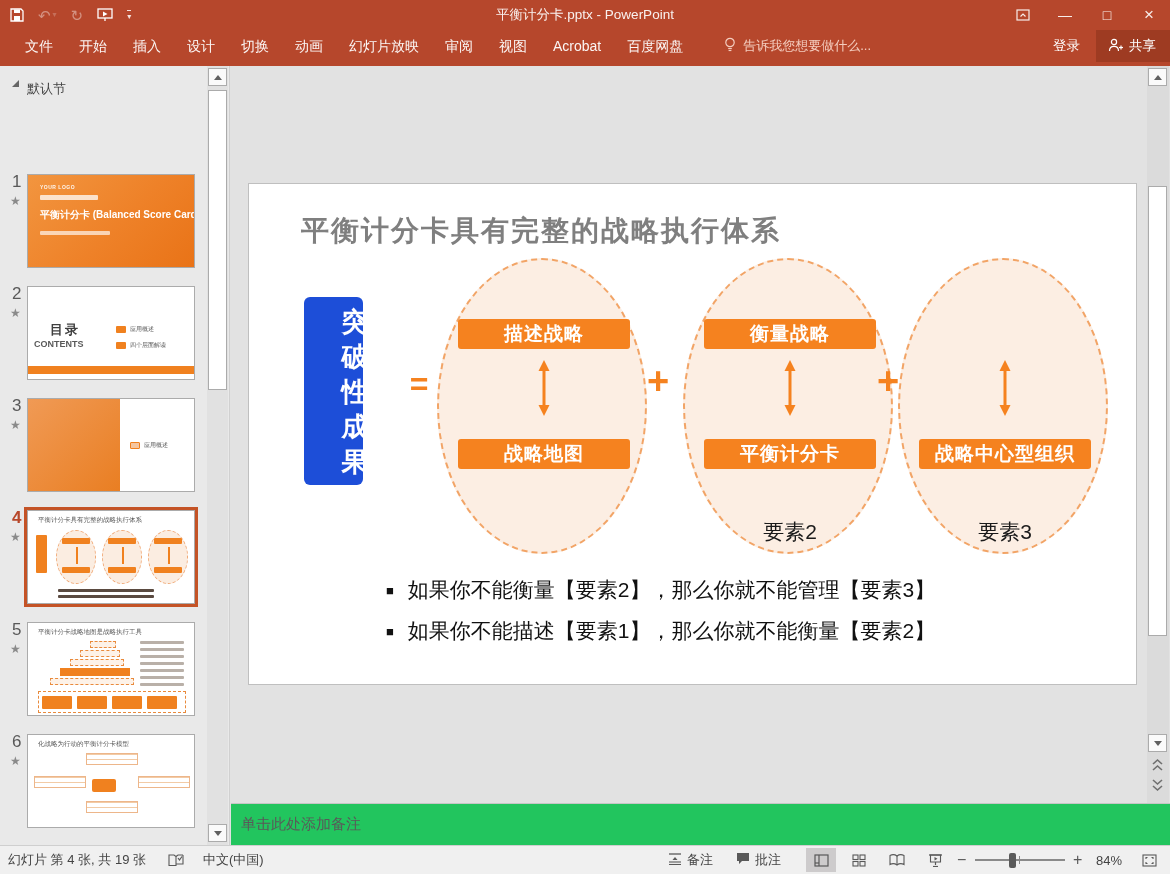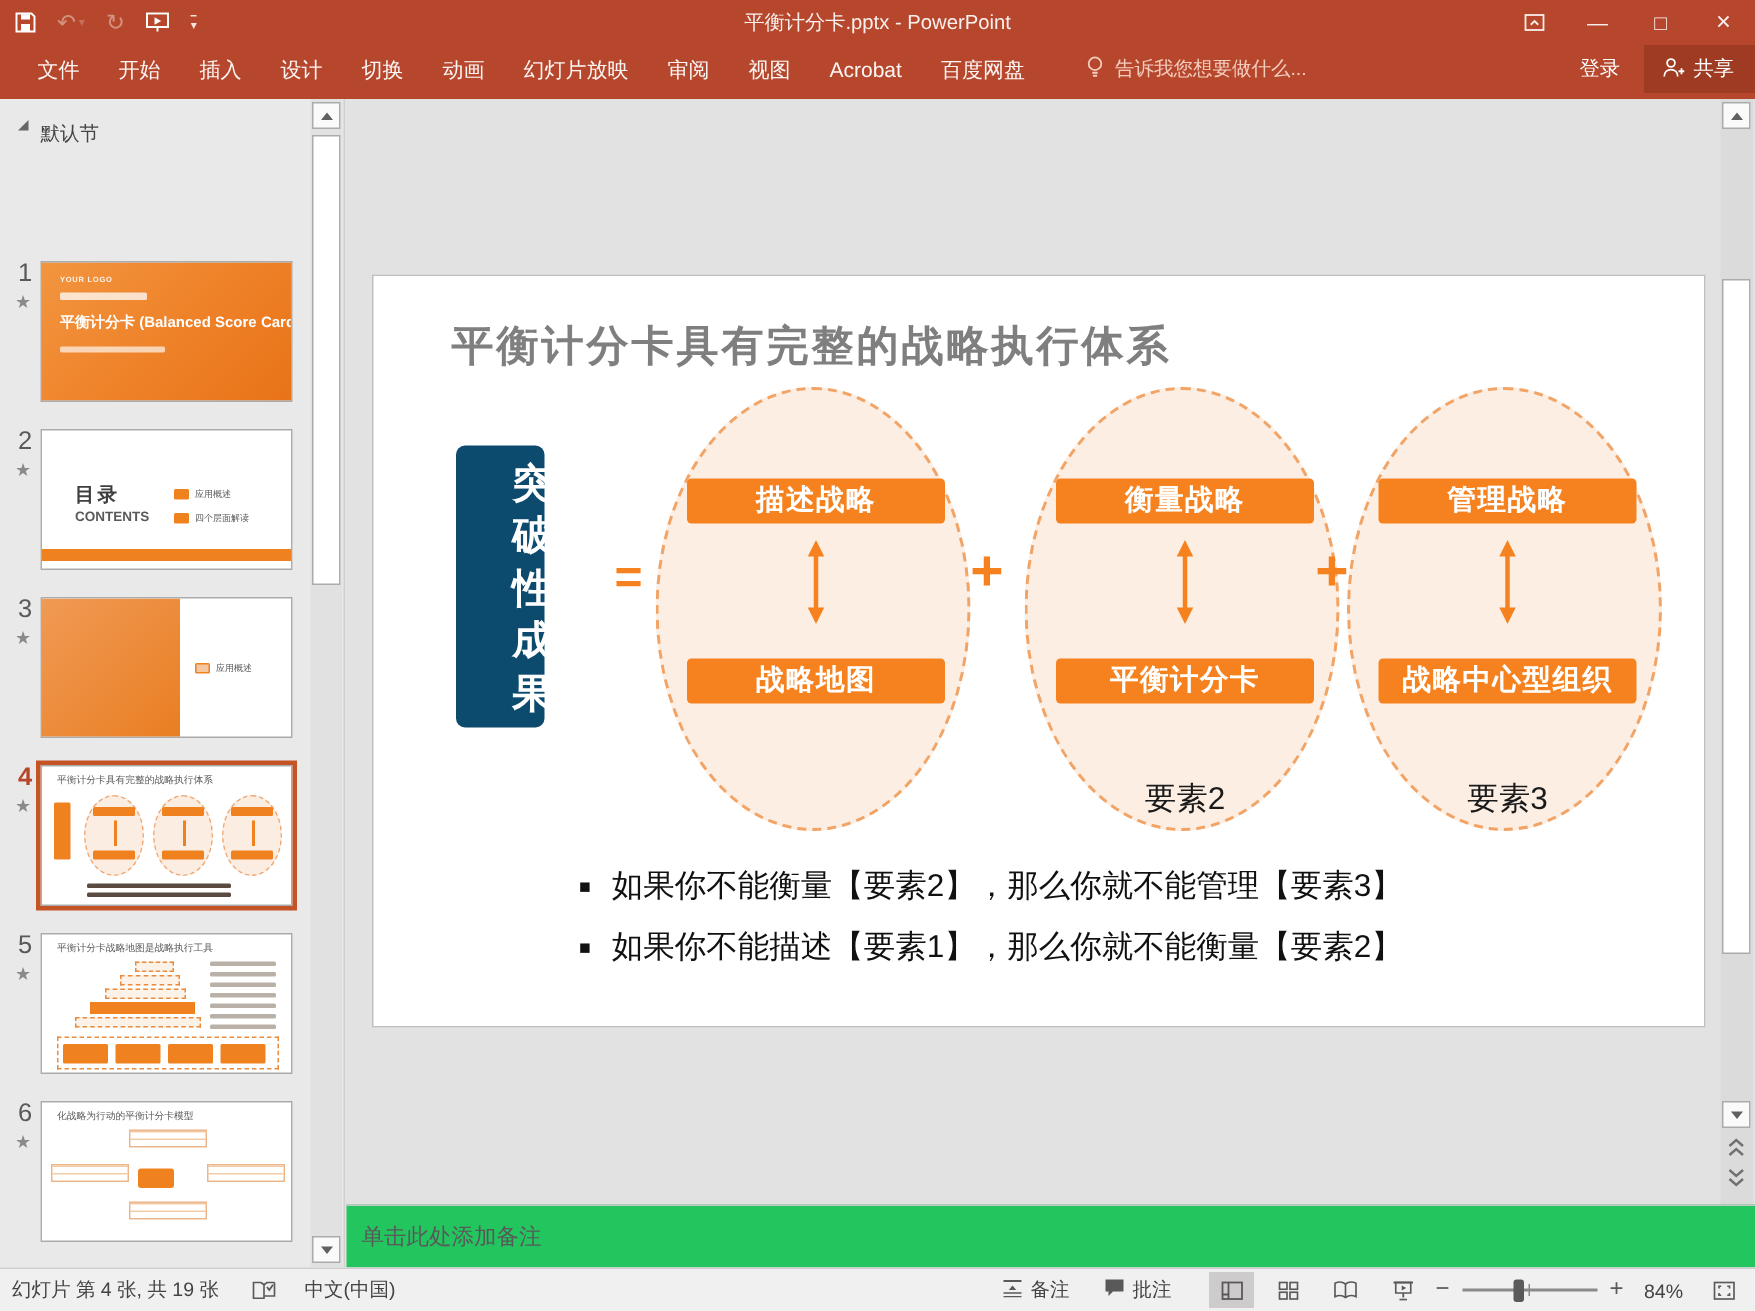--- a/index.html
+++ b/index.html
@@ -44,21 +44,21 @@
   .e1 { top:106px; } .e2 { top:218px; } .e3 { top:330px; } .e4 { top:442px; } .e5 { top:554px; } .e6 { top:666px; } .e7 { top:778px; }
 
   
   .th1 { background:linear-gradient(135deg,#F2953F 0%,#EE8128 55%,#E97317 100%); }
   .th1 .logo { position:absolute; left:12px; top:9px; color:rgba(255,255,255,.9); font-size:5px; font-weight:bold; letter-spacing:.5px; }
   .th1 .l2 { position:absolute; left:12px; top:20px; width:58px; height:5px; background:rgba(255,255,255,.75); border-radius:1px; }
   .th1 .bigtitle { position:absolute; left:12px; top:33px; width:150px; color:#fff; font-size:10px; font-weight:bold; white-space:nowrap; }
   .th1 .l4 { position:absolute; left:12px; top:56px; width:70px; height:4px; background:rgba(255,255,255,.65); border-radius:1px; }
   
   .th2 .toc { position:absolute; left:22px; top:34px; color:#3F3F3F; font-size:13px; font-weight:bold; letter-spacing:2px; }
-  .th2 .toc-en { position:absolute; left:22px; top:52px; color:#595959; font-size:9px; font-weight:bold; }
+  .th2 .toc-en { position:absolute; left:6px; top:52px; color:#595959; font-size:9px; font-weight:bold; }
   .th2 .item { position:absolute; left:88px; display:flex; align-items:center; gap:4px; font-size:6px; color:#595959; }
   .th2 .badge { width:10px; height:7px; background:#F0811F; border-radius:1px; }
   .th2 .bar { position:absolute; left:0; bottom:5px; width:168px; height:8px; background:#F0811F; }
   
   .th3 .photo { position:absolute; left:0; top:0; width:92px; height:94px; background:linear-gradient(135deg,#F09A55 0%,#E97E22 100%); }
   .th3 .item { position:absolute; left:102px; top:42px; display:flex; align-items:center; gap:4px; font-size:6px; color:#595959; }
   .th3 .badge { width:10px; height:7px; background:#F5C6A0; border:1px solid #F0811F; border-radius:1px; }
   
   .th4 .mtitle { position:absolute; left:10px; top:5px; font-size:6.5px; color:#595959; white-space:nowrap; }
   .th4 .mblock { position:absolute; left:8px; top:24px; width:11px; height:38px; background:#F0811F; border-radius:1px; }
@@ -85,21 +85,21 @@
   .pscroll { position:absolute; right:1px; top:0; width:21px; height:779px; background:#E1E1E1; }
   .sbtn { position:absolute; left:1px; width:19px; height:18px; background:#FAFAFA; border:1px solid #ABABAB; display:flex; align-items:center; justify-content:center; }
   .arr-up { width:0; height:0; border-left:4px solid transparent; border-right:4px solid transparent; border-bottom:5px solid #606060; }
   .arr-dn { width:0; height:0; border-left:4px solid transparent; border-right:4px solid transparent; border-top:5px solid #606060; }
   .sthumb { position:absolute; left:1px; width:19px; background:#FFF; border:1px solid #ABABAB; }
 
   
   .editor { position:absolute; left:231px; top:66px; width:939px; height:737px; background:#E2E2E2; }
   .canvas { position:absolute; left:17px; top:117px; width:889px; height:502px; background:#FFF; border:1px solid #BFBFBF; }
   .s-title { position:absolute; left:52px; top:28px; font-size:28px; font-weight:bold; color:#7F7F7F; letter-spacing:2px; }
-  .bk-block { position:absolute; left:55px; top:113px; width:59px; height:188px; background:#0c4a6e; border-radius:6px;padding-left:36px; }
+  .bk-block { position:absolute; left:55px; top:113px; width:59px; height:188px; background:#1d4ed8; border-radius:6px;padding-left:36px; }
   .bk-block .vt { width:30px; margin:8px auto 0; color:#fff; font-size:27px; font-weight:bold; line-height:35px;
                   word-break:break-all; text-align:center; }
   .op-eq { position:absolute; left:152px; top:182px; width:36px; text-align:center; color:#F5821F; font-size:32px; font-weight:bold; }
   .op-plus { position:absolute; width:24px; text-align:center; top:176px; color:#F5821F; font-size:38px; font-weight:bold; }
   .ellipse { position:absolute; top:74px; width:210px; height:296px; background:#FCEEE3; border:2px dashed #F2A466; border-radius:50%; }
   .ebar { position:absolute; left:19px; width:172px; height:30px; background:#F5821F; border-radius:3px;
           color:#fff; font-size:19px; font-weight:bold; text-align:center; line-height:30px; letter-spacing:1px; }
   .ebar.top { top:59px; } .ebar.bot { top:179px; }
   .earrow { position:absolute; left:97px; top:100px; }
   .elabel { position:absolute; left:0; top:258px; width:210px; text-align:center; color:#1a1a1a; font-size:21px; }
@@ -365,21 +365,20 @@
               <polygon points="8,56 2.5,45 13.5,45" fill="#F5821F"></polygon>
             </svg>
         </span>
         <div class="ebar bot">平衡计分卡</div>
         <div class="elabel">要素2</div>
       </div>
 
       <div class="op-plus" style="left:627px;">+</div>
 
       <div class="ellipse" style="left:649px;">
-        <div class="ebar top">管理战略</div>
         <span class="earrow">
           <svg width="16" height="56" viewBox="0 0 16 56">
               <line x1="8" y1="9" x2="8" y2="47" stroke="#F5821F" stroke-width="3"></line>
               <polygon points="8,0 2.5,11 13.5,11" fill="#F5821F"></polygon>
               <polygon points="8,56 2.5,45 13.5,45" fill="#F5821F"></polygon>
             </svg>
         </span>
         <div class="ebar bot">战略中心型组织</div>
         <div class="elabel">要素3</div>
       </div>

